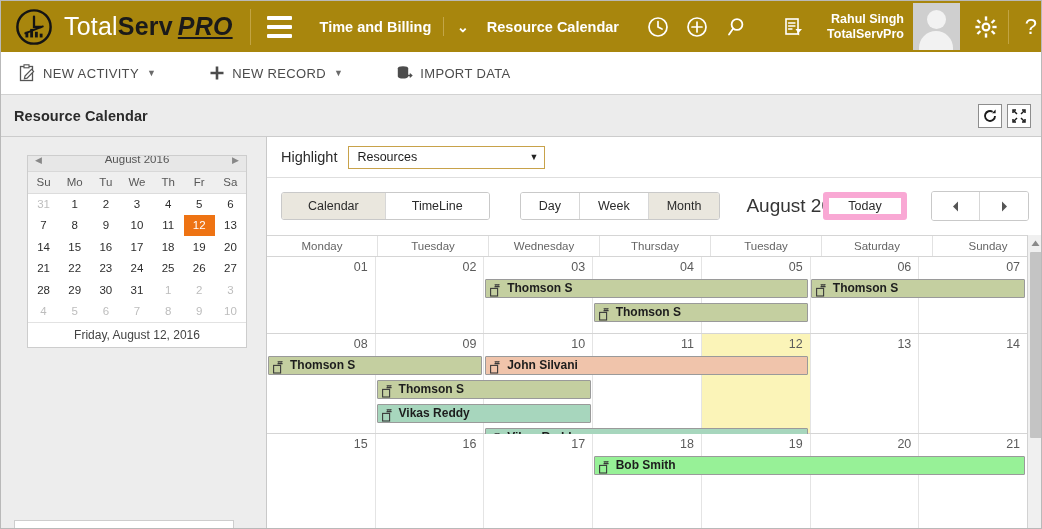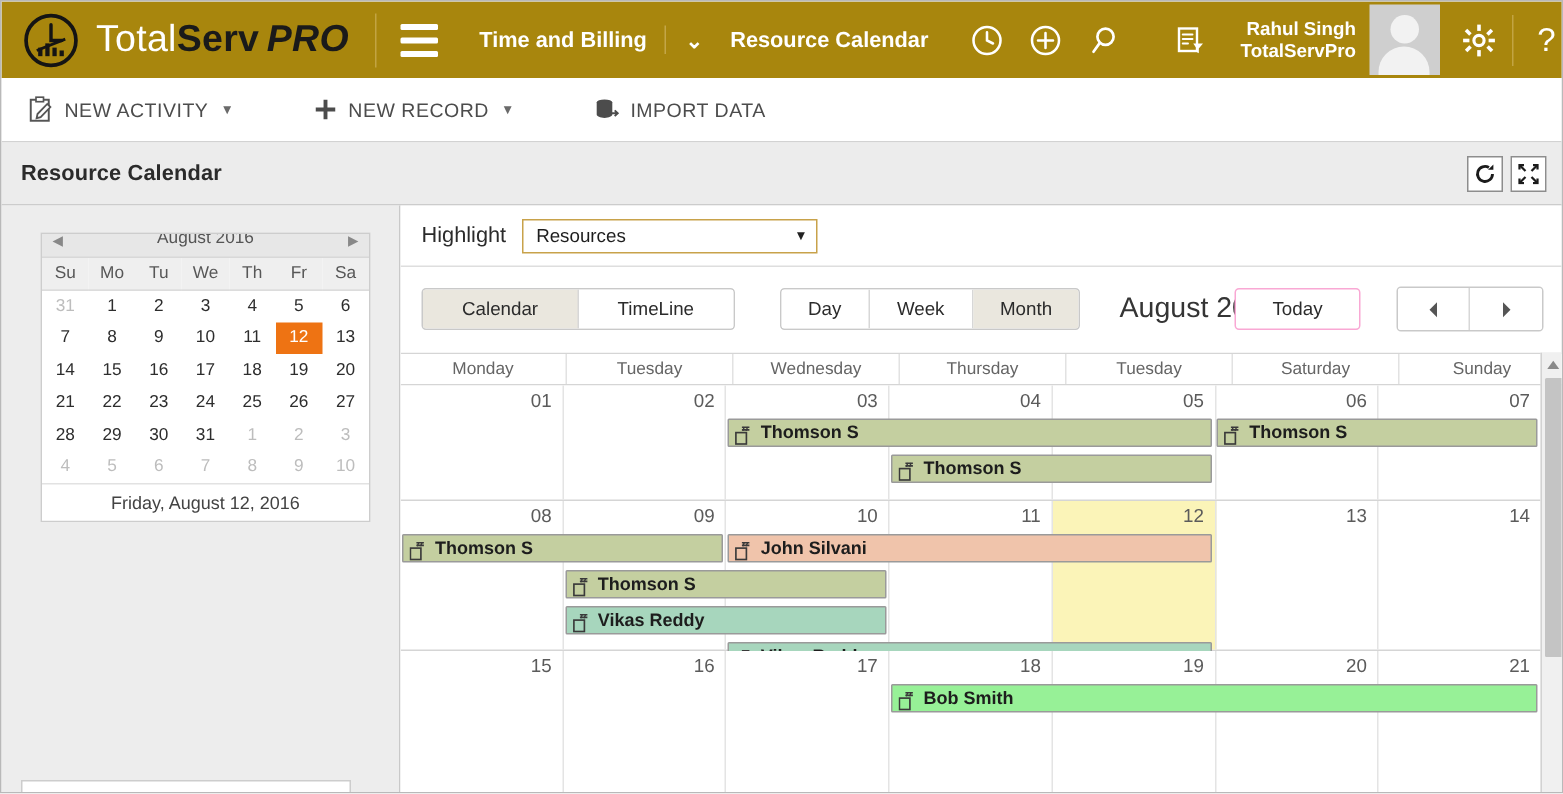--- a/index.html
+++ b/index.html
@@ -28,21 +28,21 @@
     display: flex; align-items: center;
   }
   .logo-wrap { display: flex; align-items: center; padding-left: 14px; }
   .logo-mark { width: 38px; height: 38px; }
   .brand {
     font-size: 25px; color: #ffffff; letter-spacing: .2px;
     margin-left: 11px; white-space: nowrap;
   }
   .brand .b-total { font-weight: 400; }
   .brand .b-serv { font-weight: 700; color: #1a1a1a; }
-  .brand .b-pro { font-weight: 700; font-style: italic; color: #1a1a1a; margin-left: 5px; }
+  .brand .b-pro { font-weight: 700; font-style: italic; color: #1a1a1a; margin-left: 5px; text-decoration: underline; }
 
   .vdiv { width: 1px; height: 36px; background: #c2a443; margin: 0 17px; }
 
   .hamburger { width: 30px; height: 22px; display: flex; flex-direction: column;
     justify-content: space-between; cursor: pointer; }
   .hamburger i { display:block; height: 4px; background: #fff; border-radius: 1px; }
 
   .navlink {
     color: #fff; font-size: 14.5px; font-weight: 700;
     margin-left: 28px; white-space: nowrap; cursor: pointer;
@@ -190,21 +190,21 @@
   }
   .btngrp .b:last-child { border-right:none; }
   .btngrp .b.on { background:#eae7de; }
   .grp2 { margin-left: 30px; }
   .grp2 .b { padding: 0 18px; }
   .monthlabel {
     margin-left: 26px; font-size:19px; color:#353535;
   }
   .todaybtn {
     position:absolute; right: 136px; width:84px; height:28px;
-    border:1px solid #f9a8d4; border-radius:3px; background:#fff;
+    border:6px solid #f9a8d4; border-radius:3px; background:#fff;
     display:flex; align-items:center; justify-content:center;
     font-size:12.5px; color:#2b2b2b; cursor:pointer;
   }
   .navgrp {
     position:absolute; right: 14px; display:flex;
     border:1px solid #c9c9c9; border-radius:3px; overflow:hidden;
   }
   .navgrp .b {
     width:48px; height:28px; background:#fff; display:flex;
     align-items:center; justify-content:center; cursor:pointer;

